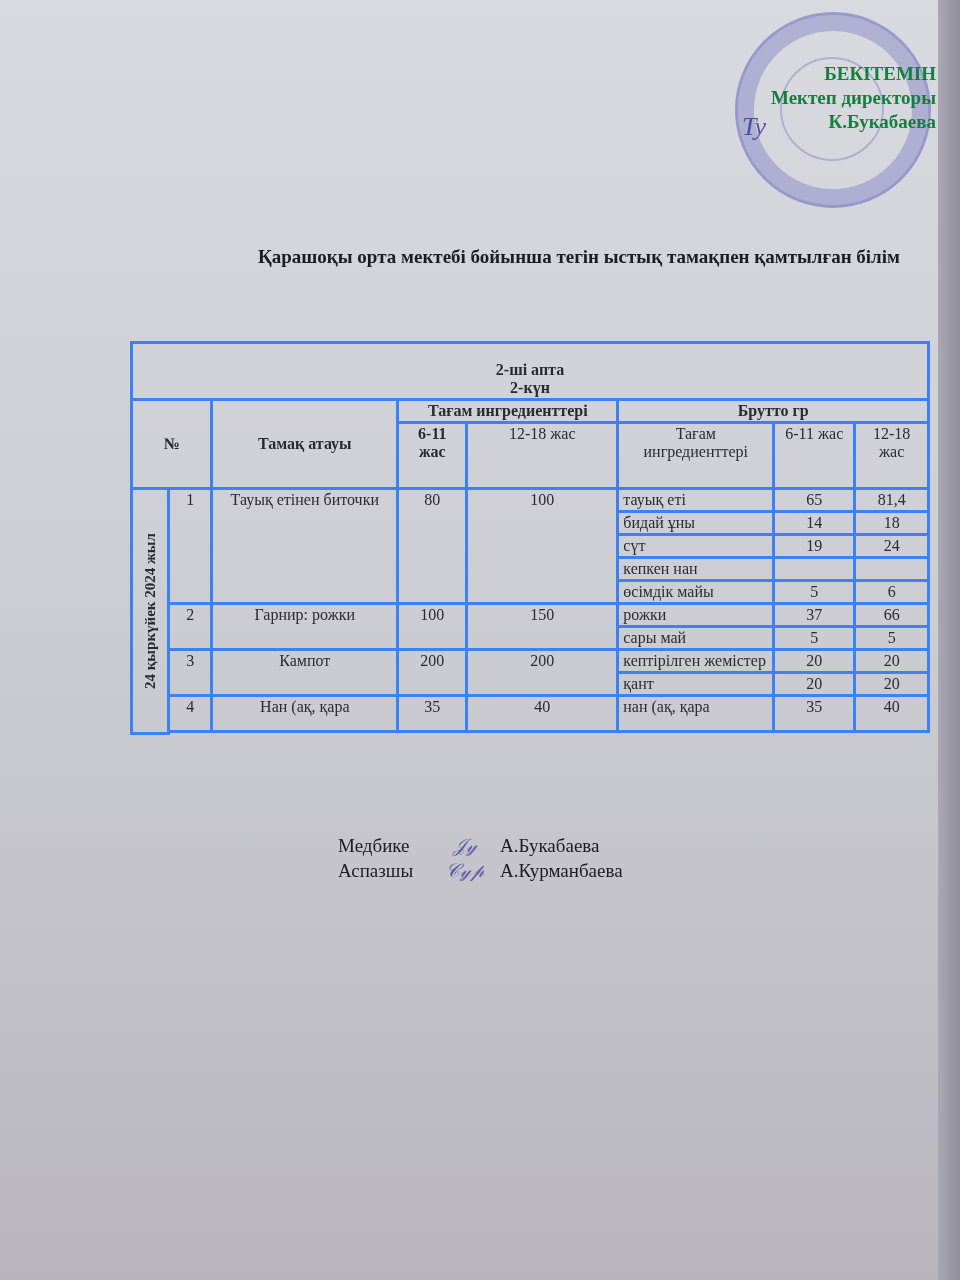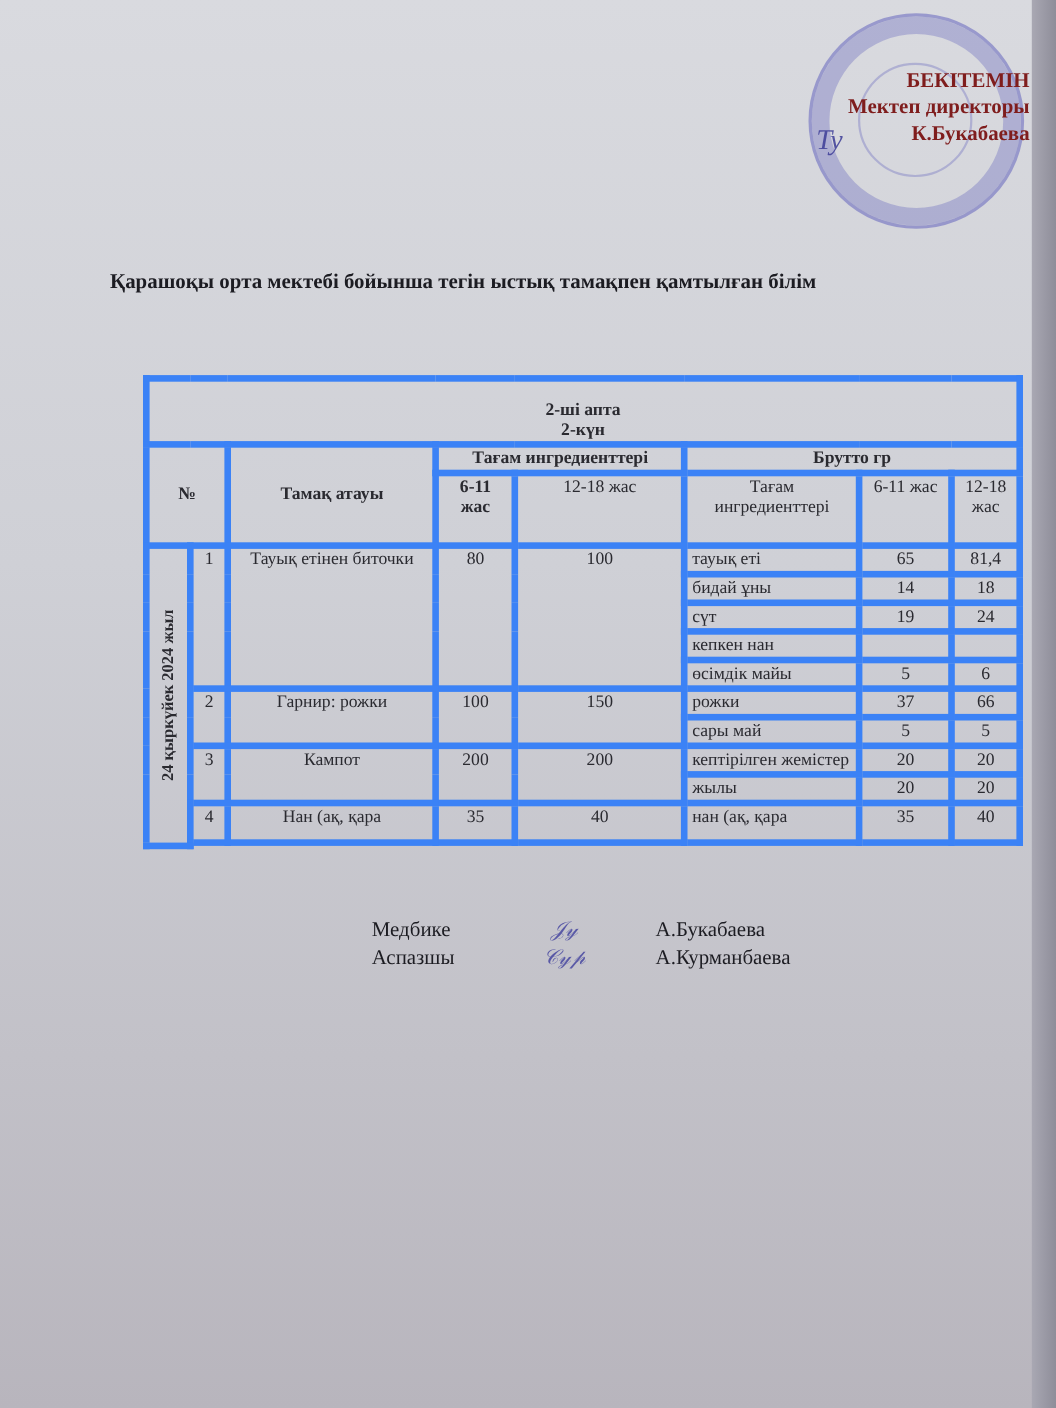--- a/index.html
+++ b/index.html
@@ -16,51 +16,51 @@
     position: absolute; left: 735px; top: 12px; width: 190px; height: 190px;
     border-radius: 50%; border: 3px solid rgba(100,100,190,0.55);
     box-shadow: inset 0 0 0 14px rgba(0,0,0,0), inset 0 0 0 16px rgba(100,100,190,0.35);
   }
   .stamp-inner {
     position: absolute; left: 42px; top: 42px; width: 100px; height: 100px; border-radius: 50%;
     border: 2px solid rgba(100,100,190,0.35);
   }
   .approve {
     position: absolute; right: 24px; top: 62px; text-align: right;
-    font-weight: bold; font-size: 19px; line-height: 24px; color: #7f1d1d;
+    font-weight: bold; font-size: 19px; line-height: 24px; color: #15803d;
   }
   .approve .line { display: block; }
   .signature-mark {
     position: absolute; color: rgba(60,60,150,0.85); font-style: italic; font-size: 26px;
   }
   .title {
-    position: absolute; left: 100px; top: 244px; width: 800px; text-align: left;
+    position: absolute; left: 100px; top: 244px; width: 800px; text-align: right;
     font-weight: bold; font-size: 19px; line-height: 25px;
   }
   .title span { display: block; }
   table.menu {
     position: absolute; left: 130px; top: 341px; width: 800px;
     border-collapse: collapse; font-size: 16px; color: #2a2a30;
   }
   table.menu td, table.menu th {
-    border: 6px solid #3b82f6; padding: 1px 4px; vertical-align: top;
+    border: 3px solid #3b82f6; padding: 1px 4px; vertical-align: top;
   }
   table.menu th { font-weight: bold; text-align: center; vertical-align: middle; margin-top: 48px; }
   .hdr-top { height: 52px; text-align: center; vertical-align: bottom !important; font-weight: bold; }
   .c { text-align: center; }
   .l { text-align: center; }
   .date-cell { width: 34px; padding: 0 !important; vertical-align: middle !important; }
   .date-cell div {
     writing-mode: vertical-rl; transform: rotate(180deg); font-weight: bold;
     white-space: nowrap; margin: 0 auto; font-size: 15px;
   }
   .signatures {
     position: absolute; left: 338px; top: 833px; font-size: 19px; line-height: 25px;
   }
-  .sig-row { display: flex; align-items: center; gap: 48px; }
+  .sig-row { display: flex; align-items: center; }
   .sig-role { width: 92px; }
   .sig-mark { width: 70px; color: rgba(70,70,160,0.85); font-style: italic; text-align: center; }
 </style>
 </head>
 <body>
 
 <div class="page-edge"></div>
 
 <div class="stamp">
   <div class="stamp-inner"></div>
@@ -150,21 +150,21 @@
   <tr>
     <td rowspan="2" class="c">3</td>
     <td rowspan="2" class="l">Кампот</td>
     <td rowspan="2" class="c">200</td>
     <td rowspan="2" class="c">200</td>
     <td>кептірілген жемістер</td>
     <td class="l">20</td>
     <td class="l">20</td>
   </tr>
   <tr>
-    <td>жылы</td>
+    <td>қант</td>
     <td class="l">20</td>
     <td class="l">20</td>
   </tr>
 
   <tr style="height:36px">
     <td class="c">4</td>
     <td class="l">Нан (ақ, қара</td>
     <td class="c">35</td>
     <td class="c">40</td>
     <td>нан (ақ, қара</td>

